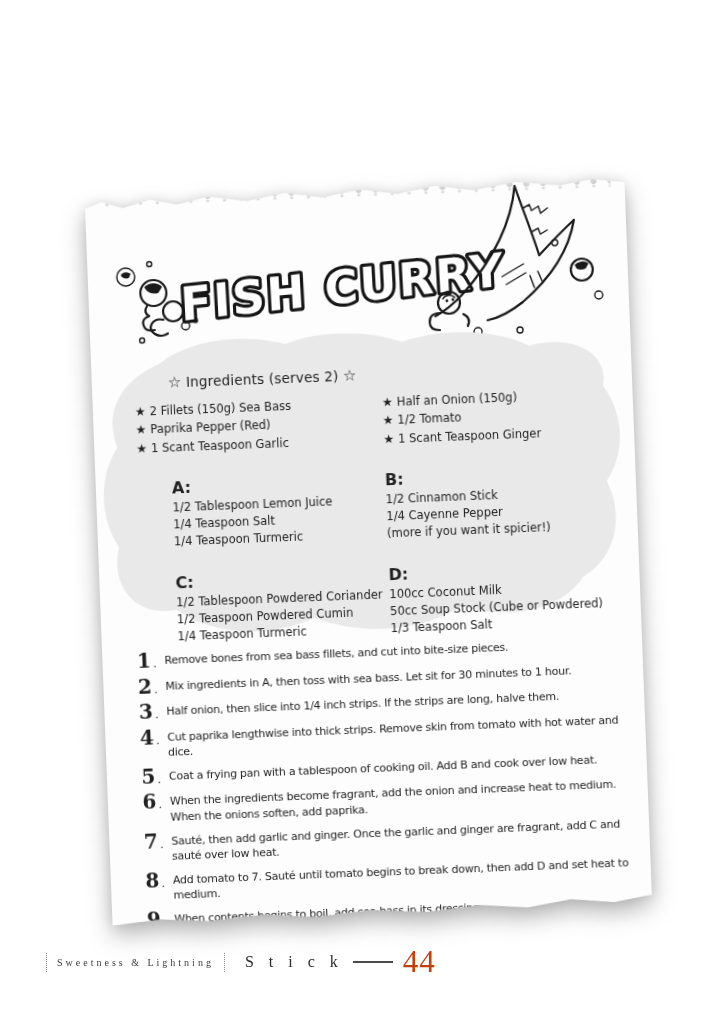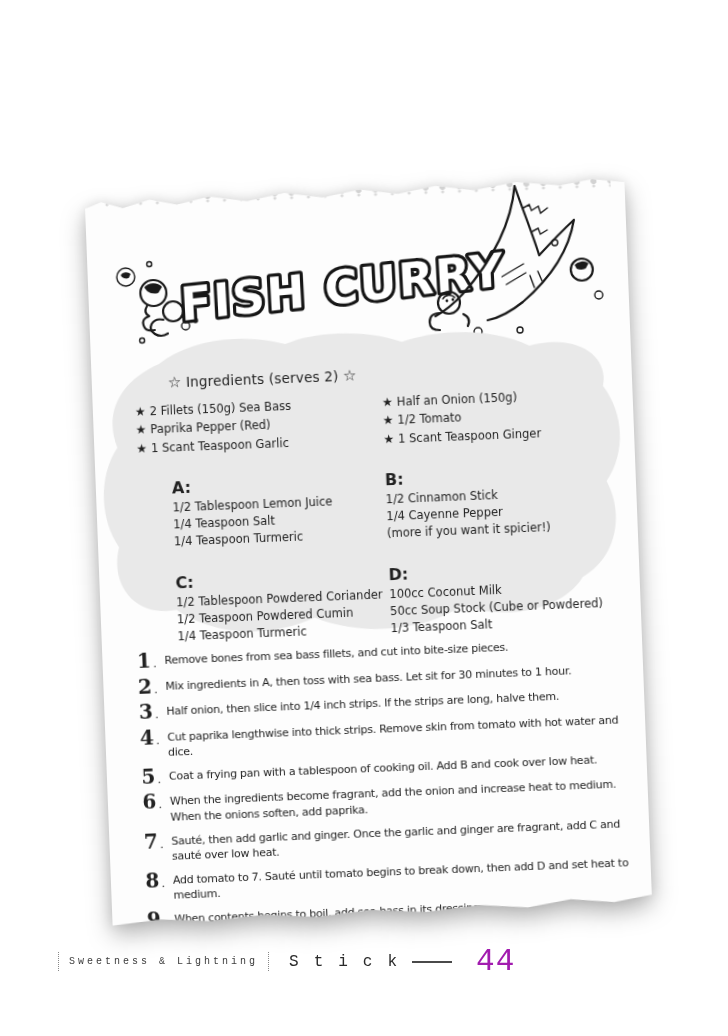--- a/index.html
+++ b/index.html
@@ -54,26 +54,26 @@
   .group-items{list-style:none;margin:0;padding:0;}
   .group-items li{font-size:11.5px;line-height:1.5;white-space:nowrap;}
   
   .steps{margin:14px 10px 0 24px;}
   .step{display:grid;grid-template-columns:30px 1fr;column-gap:8px;margin-bottom:5.5px;}
   .step-num{font-family:"DejaVu Serif",serif;font-weight:bold;font-size:20px;line-height:1;
     text-align:right;white-space:nowrap;}
   .step-num .dot{font-size:11px;font-weight:normal;margin-left:2px;}
   .step-text{font-size:11px;line-height:1.4;letter-spacing:-0.25px;padding-top:3px;}
   
-  .footer{position:absolute;left:58px;top:944px;display:flex;align-items:center;font-family:Liberation Mono, monospace;}
+  .footer{position:absolute;left:46px;top:944px;display:flex;align-items:center;font-family:Liberation Serif, serif;}
   .series{font-size:10px;letter-spacing:3px;color:#3c3c3c;
     border-left:1px dotted #888;border-right:1px dotted #888;padding:4px 10px;}
   .recipe-label{font-size:16px;letter-spacing:15px;color:#2a2a2a;margin-left:20px;}
   .dash{width:40px;height:2px;background:#4a4a4a;margin-left:0px;}
-  .page-num{font-size:31px;color:#a21caf;margin-left:24px;letter-spacing:1px;}
+  .page-num{font-size:31px;color:#c2410c;margin-left:10px;letter-spacing:1px;}
   svg .ln{fill:none;stroke:#1a1a1a;stroke-width:2.2;stroke-linecap:round;stroke-linejoin:round;}
   svg .thin{fill:none;stroke:#1a1a1a;stroke-width:1.4;stroke-linecap:round;}
 </style>
 </head>
 <body>
 
 <div class="sheet-wrap">
   <div class="sheet">
 
     <div class="holes"></div>

